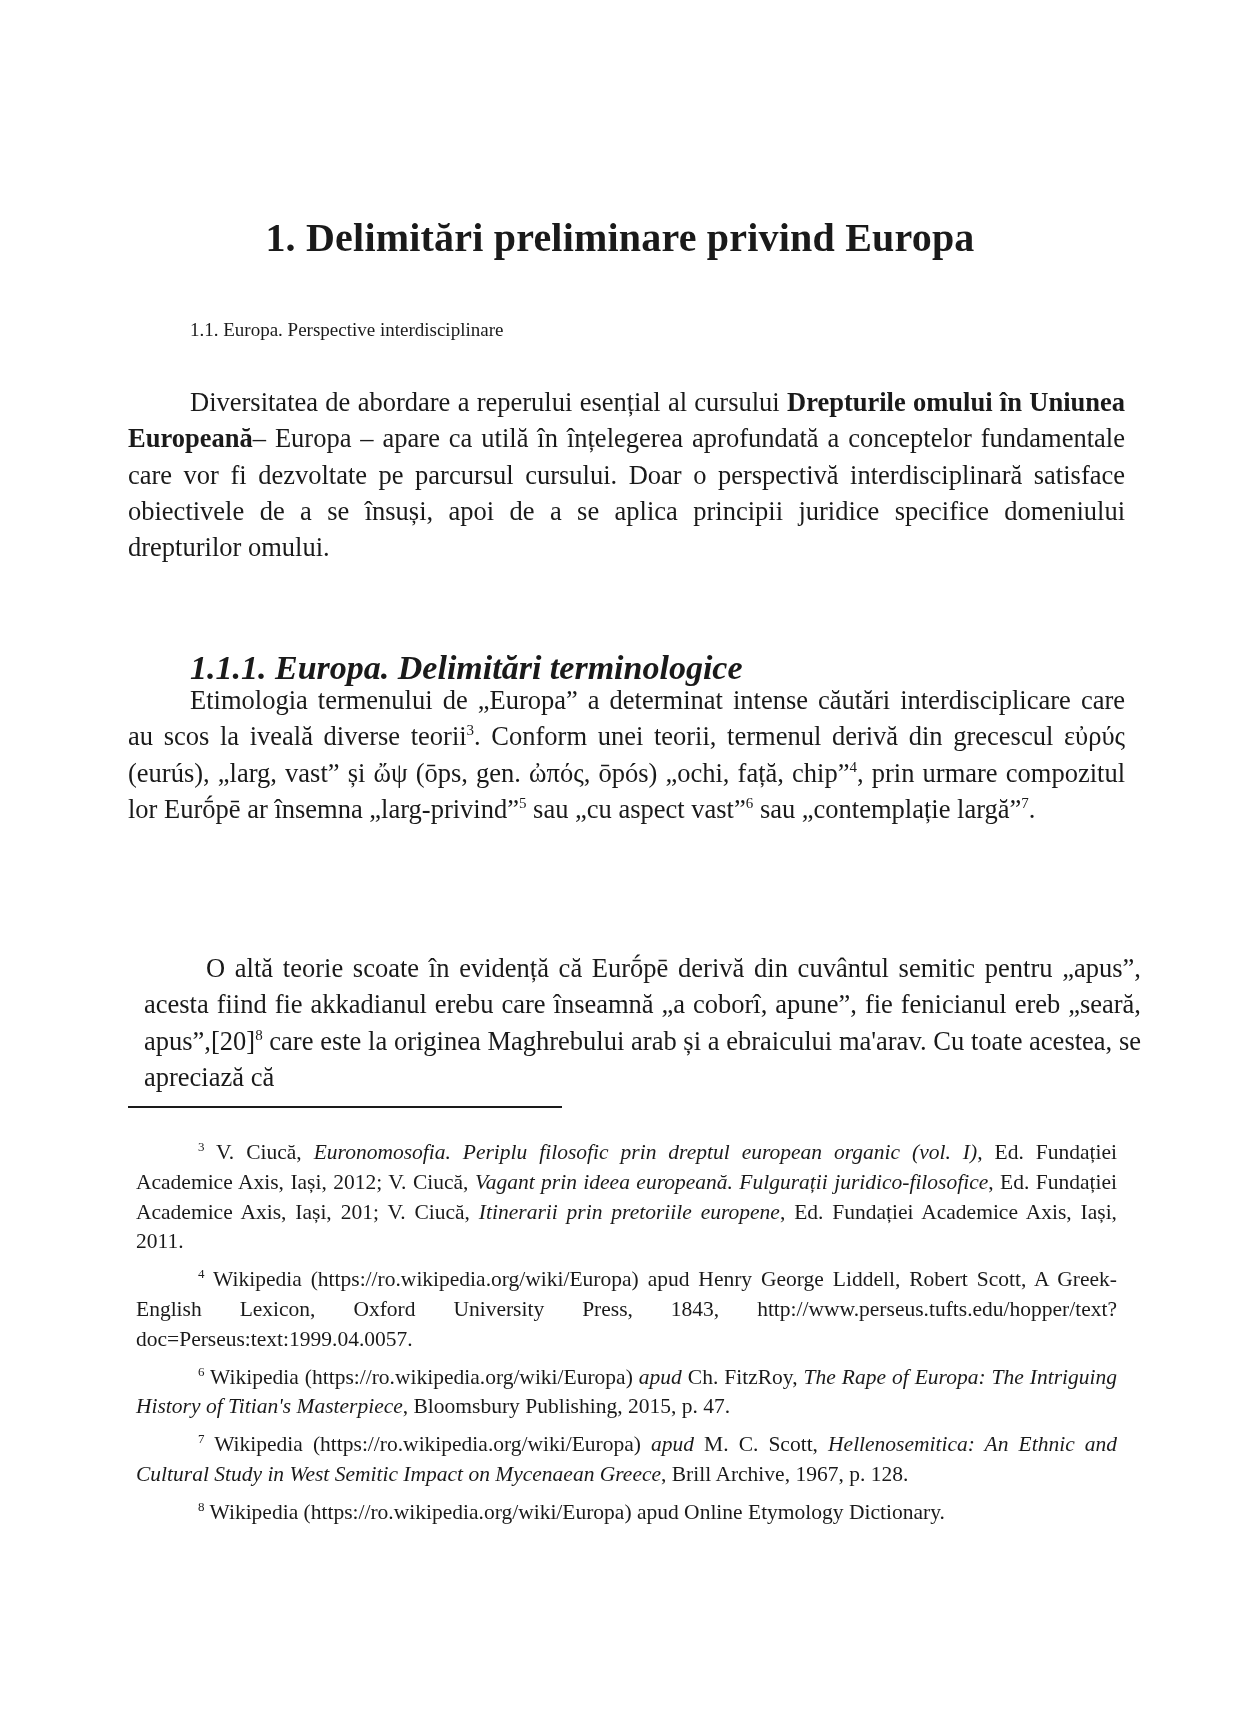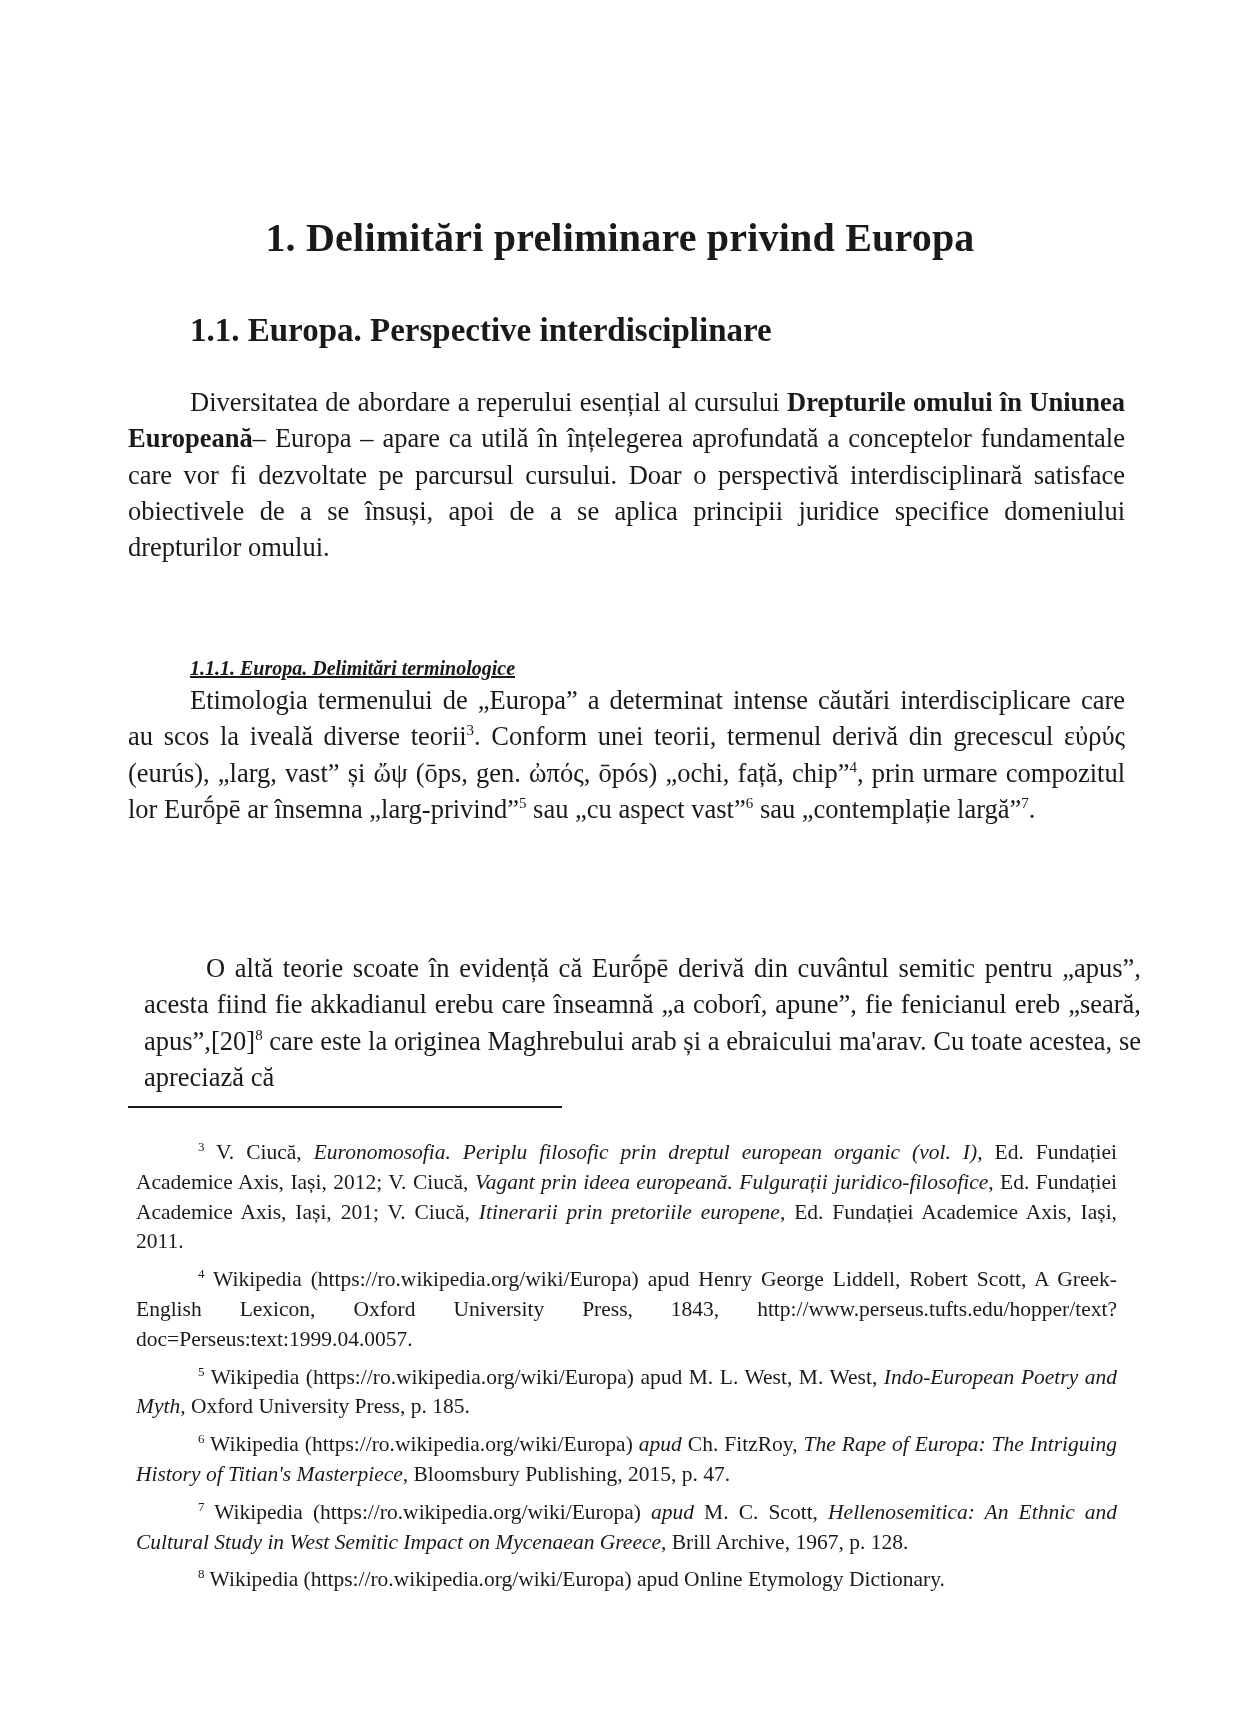--- a/index.html
+++ b/index.html
@@ -1,20 +1,20 @@
 <!DOCTYPE html>
 <html><head>
 <meta charset="utf-8">
 <style>
   html, body { margin: 0; padding: 0; background: #ffffff; }
   body { width: 1240px; height: 1710px; position: relative; overflow: hidden; color: #1a1a1a; font-family: "Liberation Serif", "DejaVu Serif", serif; }
   .page { position: absolute; left: 0; top: 6px; width: 1240px; height: 1710px; }
   .chapter-title { position: absolute; left: 0; top: 180px; width: 1240px; text-align: center; font-weight: bold; font-size: 40px; line-height: 50px; letter-spacing: 0.2px; }
-  .section-title { position: absolute; left: 190px; top: 306px; font-weight: bold; font-size: 33px; line-height: 36px; }
-  .subsection-title { position: absolute; left: 190px; top: 644px; font-weight: bold; font-style: italic; font-size: 20px; line-height: 36px; text-decoration: underline; }
+  .section-title { position: absolute; left: 190px; top: 306px; font-weight: normal; font-size: 19px; line-height: 36px; }
+  .subsection-title { position: absolute; left: 190px; top: 644px; font-weight: bold; font-style: italic; font-size: 34px; line-height: 36px; }
   .para { position: absolute; left: 128px; width: 997px; font-size: 26.5px; line-height: 36.3px; text-align: justify; text-indent: 62px; }
   .para b { font-weight: bold; }
   .p1 { top: 378px; }
   .p2 { top: 670px; top: 676px; }
   .p3 { top: 928px; }
   sup { font-size: 15px; line-height: 0; vertical-align: super; }
   .rule { position: absolute; left: 128px; top: 1100px; width: 434px; height: 2px; background: #1a1a1a; }
   .footnotes { position: absolute; left: 128px; top: 1124px; width: 997px; font-size: 21.5px; line-height: 29.8px; text-align: justify; }
   .fn { text-indent: 62px; margin: 8px; }
   .fn sup { font-size: 13px; vertical-align: 8px; }
@@ -35,19 +35,18 @@
 
   <p class="para p2" style="margin:0;"><span>Etimologia termenului de „Europa” a determinat intense căutări interdisciplicare care au scos la iveală diverse teorii</span><sup>3</sup><span>. Conform unei teorii, termenul derivă din grecescul εὐρύς (eurús), „larg, vast” și ὤψ (ōps, gen. ὠπός, ōpós) „ochi, față, chip”</span><sup>4</sup><span>, prin urmare compozitul lor Eurṓpē ar însemna „larg-privind”</span><sup>5</sup><span> sau „cu aspect vast”</span><sup>6</sup><span> sau „contemplație largă”</span><sup>7</sup><span>.</span></p>
 
   <p class="para p3" style="margin:16px;"><span>O altă teorie scoate în evidență că Eurṓpē derivă din cuvântul semitic pentru „apus”, acesta fiind fie akkadianul erebu care înseamnă „a coborî, apune”, fie fenicianul ereb „seară, apus”,[20]</span><sup>8</sup><span> care este la originea Maghrebului arab și a ebraicului ma'arav. Cu toate acestea, se apreciază că</span></p>
 
   <div class="rule"></div>
 
   <div class="footnotes" id="footnotes">
       <p class="fn"><sup>3</sup><span> V. Ciucă, </span><i>Euronomosofia. Periplu filosofic prin dreptul european organic (vol. I),</i><span> Ed. Fundației Academice Axis, Iași, 2012; V. Ciucă, </span><i>Vagant prin ideea europeană. Fulgurații juridico-filosofice</i><span>, Ed. Fundației Academice Axis, Iași, 201; V. Ciucă, </span><i>Itinerarii prin pretoriile europene</i><span>, Ed. Fundației Academice Axis, Iași, 2011.</span></p>
       <p class="fn"><sup>4</sup><span> Wikipedia (https://ro.wikipedia.org/wiki/Europa) apud Henry George Liddell, Robert Scott, A Greek-English Lexicon, Oxford University Press, 1843, http://www.perseus.tufts.edu/hopper/text?doc=Perseus:text:1999.04.0057.</span></p>
-      <p class="fn"><sup>5</sup><span> Wikipedia (https://ro.wikipedia.org/wiki/Europa) apud M. L. West, M. West, </span><i>Indo-European Poetry and Myth,</i><span> Oxford University Press, p. 185.</span></p>
       <p class="fn"><sup>6</sup><span> Wikipedia (https://ro.wikipedia.org/wiki/Europa) </span><i>apud</i><span> Ch. FitzRoy, </span><i>The Rape of Europa: The Intriguing History of Titian's Masterpiece</i><span>, Bloomsbury Publishing, 2015, p. 47.</span></p>
       <p class="fn"><sup>7</sup><span> Wikipedia (https://ro.wikipedia.org/wiki/Europa) </span><i>apud</i><span> M. C. Scott, </span><i>Hellenosemitica: An Ethnic and Cultural Study in West Semitic Impact on Mycenaean Greece</i><span>, Brill Archive, 1967, p. 128.</span></p>
       <p class="fn"><sup>8</sup><span> Wikipedia (https://ro.wikipedia.org/wiki/Europa) apud Online Etymology Dictionary.</span></p>
     </div>
 
 </div>
 
 </body></html>

